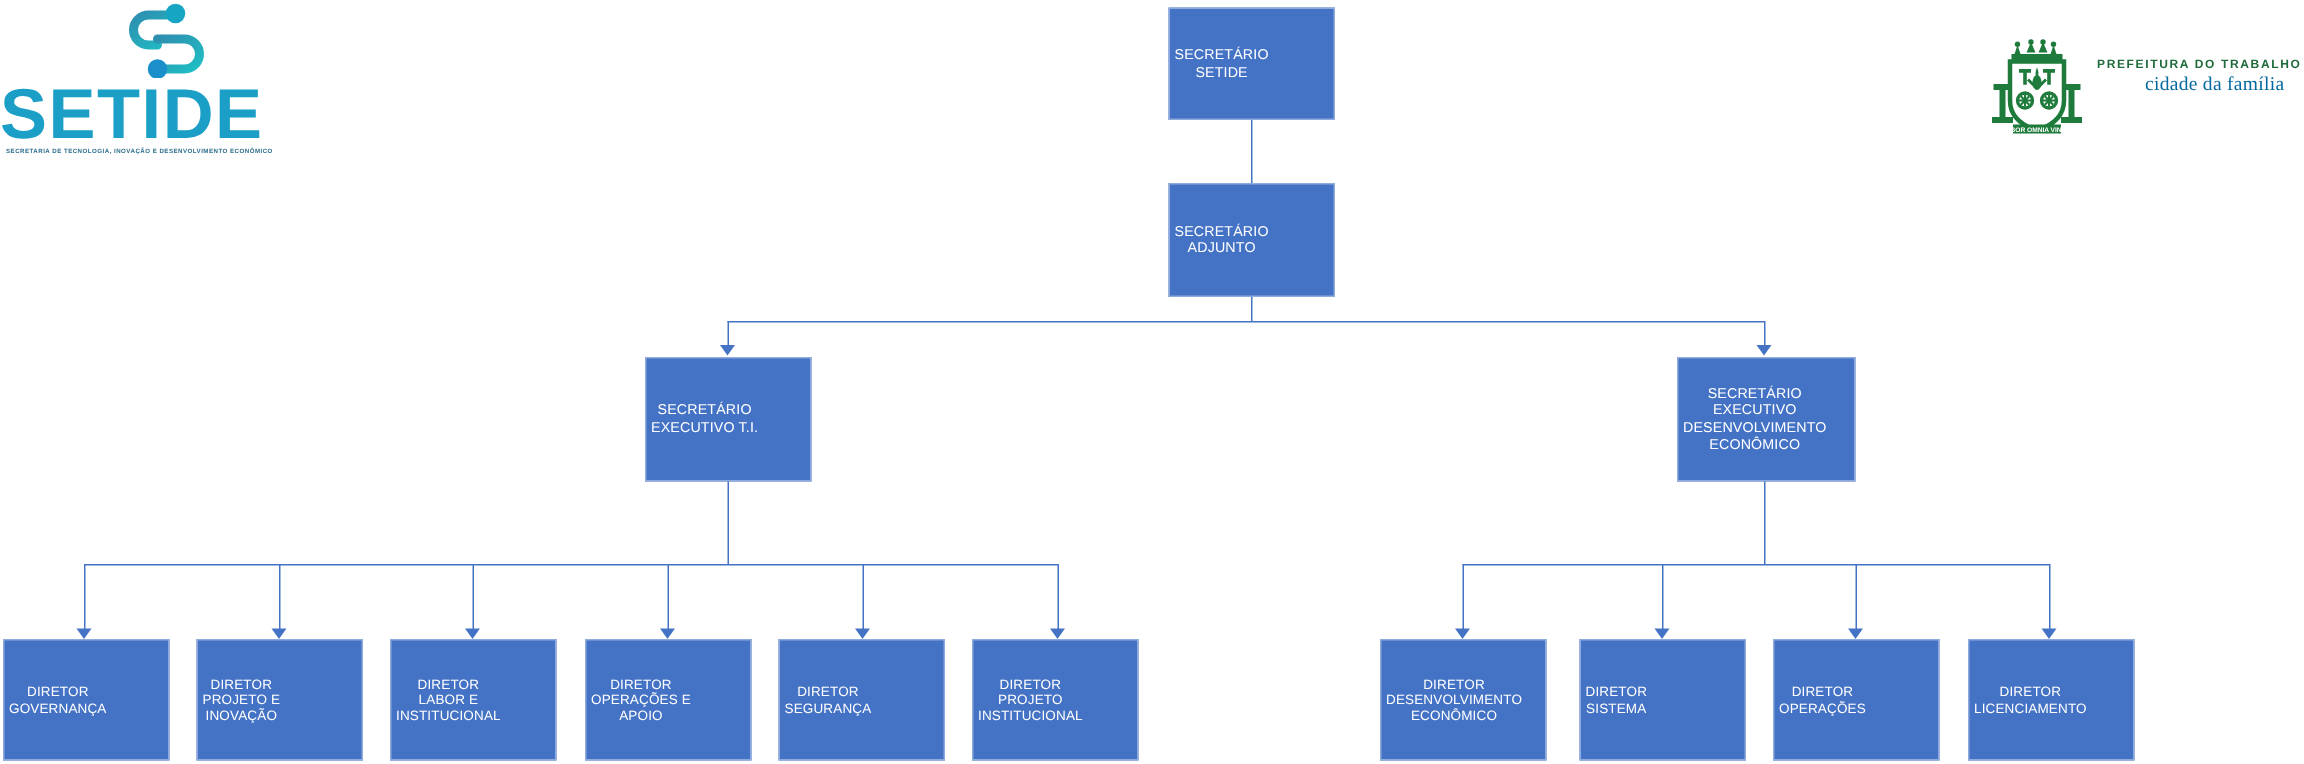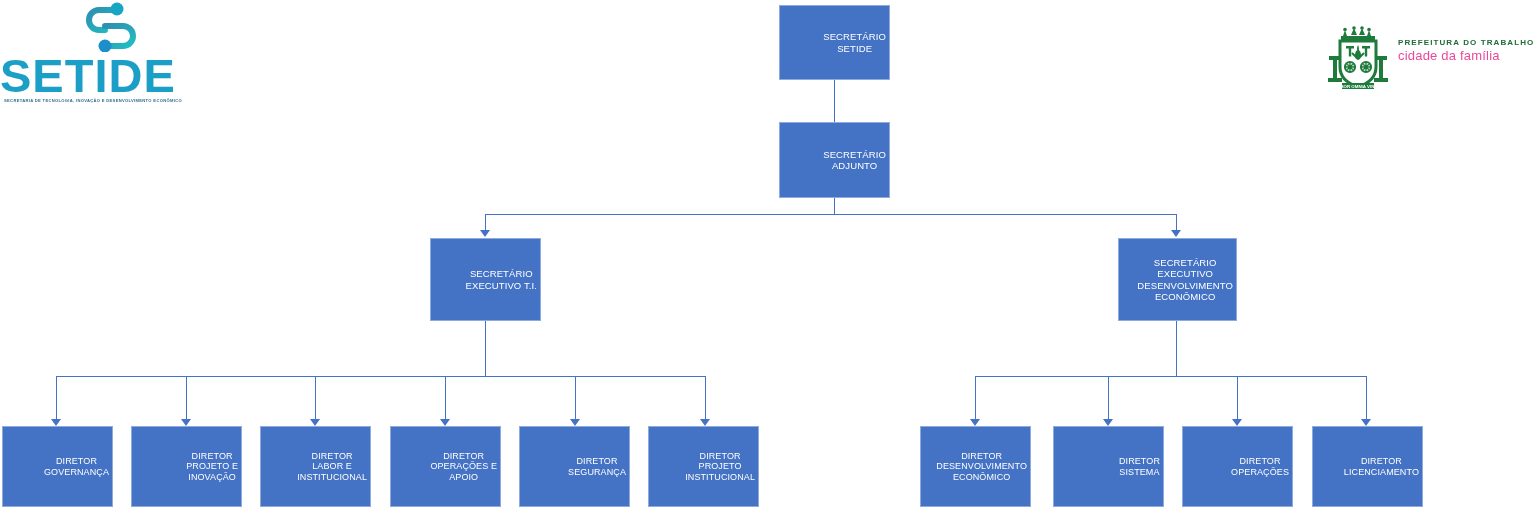--- a/index.html
+++ b/index.html
@@ -9,21 +9,21 @@
     font-family:"Liberation Sans", sans-serif;
     overflow:hidden;
   }
   #root { position:relative; width:1536px; height:509px; }
 
   
   .node {
     position:absolute;
     background:#4472C4;
     border:1px solid #8FAADC;
-    display:flex; align-items:center; justify-content:flex-end;
+    display:flex; align-items:center; justify-content:flex-start;
     text-align:center;
     color:#ffffff;
     line-height:1.18;
     letter-spacing:.1px;
   }
   .node .lbl { display:block; padding:0 3px; }
 
   
   .conn { position:absolute; background:#4472C4; }
   .vline { width:1px; }
@@ -52,22 +52,22 @@
   #osasco-logo .txt { position:absolute; left:78px; top:12px; }
   #osasco-logo .pref {
     font-size:8px; font-weight:bold; color:#1F6B3B;
     letter-spacing:1.1px; white-space:nowrap;
   }
   #osasco-logo .osasco {
     font-size:30px; font-weight:bold; color:#1E7B3C;
     letter-spacing:-.5px; line-height:1; margin-top:1px;
   }
   #osasco-logo .cidade {
-    font-size:13px; color:#ec4899; letter-spacing:.2px;
-    margin-top:1px; font-family:Liberation Sans, sans-serif;
+    font-size:13px; color:#0369a1; letter-spacing:.2px;
+    margin-top:1px; font-family:Liberation Serif, serif;margin-left:32px;
   }
 </style>
 </head>
 <body>
 
 <div id="root">
 
   <div id="setide-logo">
     <div class="mark">
       <svg width="72" height="50" viewBox="0 0 72 50">

